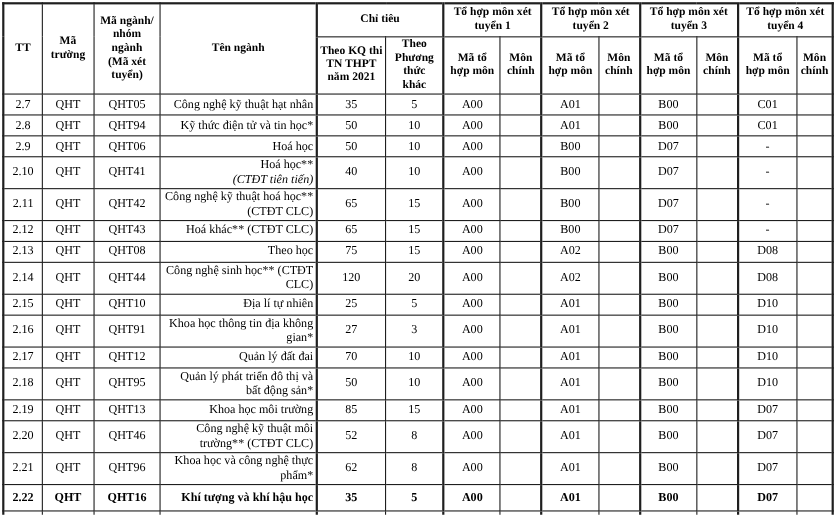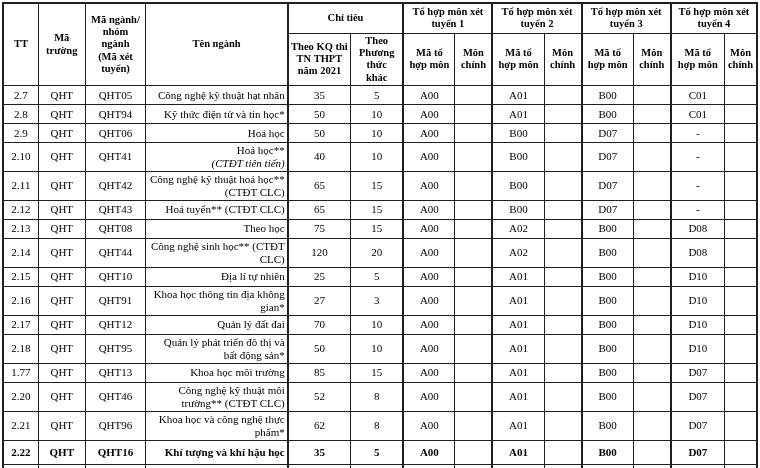--- a/index.html
+++ b/index.html
@@ -175,21 +175,21 @@
           <td class="c"></td>
           <td class="c tl">D07</td>
           <td class="c"></td>
           <td class="c tl">-</td>
           <td class="c"></td>
         </tr>
         <tr>
           <td class="c">2.12</td>
           <td class="c">QHT</td>
           <td class="c">QHT43</td>
-          <td class="name"><span>Hoá tuyển** (CTĐT CLC)</span></td>
+          <td class="name"><span>Hoá khác** (CTĐT CLC)</span></td>
           <td class="c tl">65</td>
           <td class="c">15</td>
           <td class="c tl">A00</td>
           <td class="c"></td>
           <td class="c tl">B00</td>
           <td class="c"></td>
           <td class="c tl">D07</td>
           <td class="c"></td>
           <td class="c tl">-</td>
           <td class="c"></td>
@@ -284,21 +284,21 @@
           <td class="c tl">A00</td>
           <td class="c"></td>
           <td class="c tl">A01</td>
           <td class="c"></td>
           <td class="c tl">B00</td>
           <td class="c"></td>
           <td class="c tl">D10</td>
           <td class="c"></td>
         </tr>
         <tr>
-          <td class="c">1.77</td>
+          <td class="c">2.19</td>
           <td class="c">QHT</td>
           <td class="c">QHT13</td>
           <td class="name"><span>Khoa học môi trường</span></td>
           <td class="c tl">85</td>
           <td class="c">15</td>
           <td class="c tl">A00</td>
           <td class="c"></td>
           <td class="c tl">A01</td>
           <td class="c"></td>
           <td class="c tl">B00</td>

